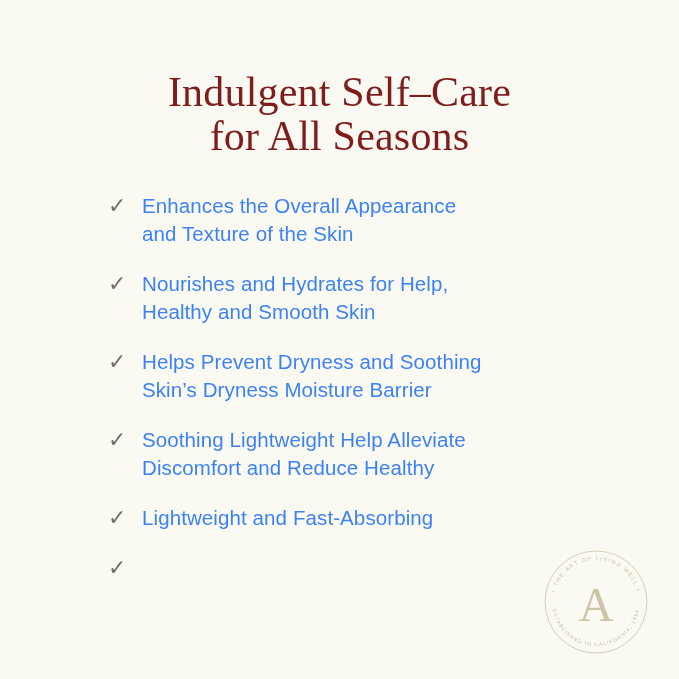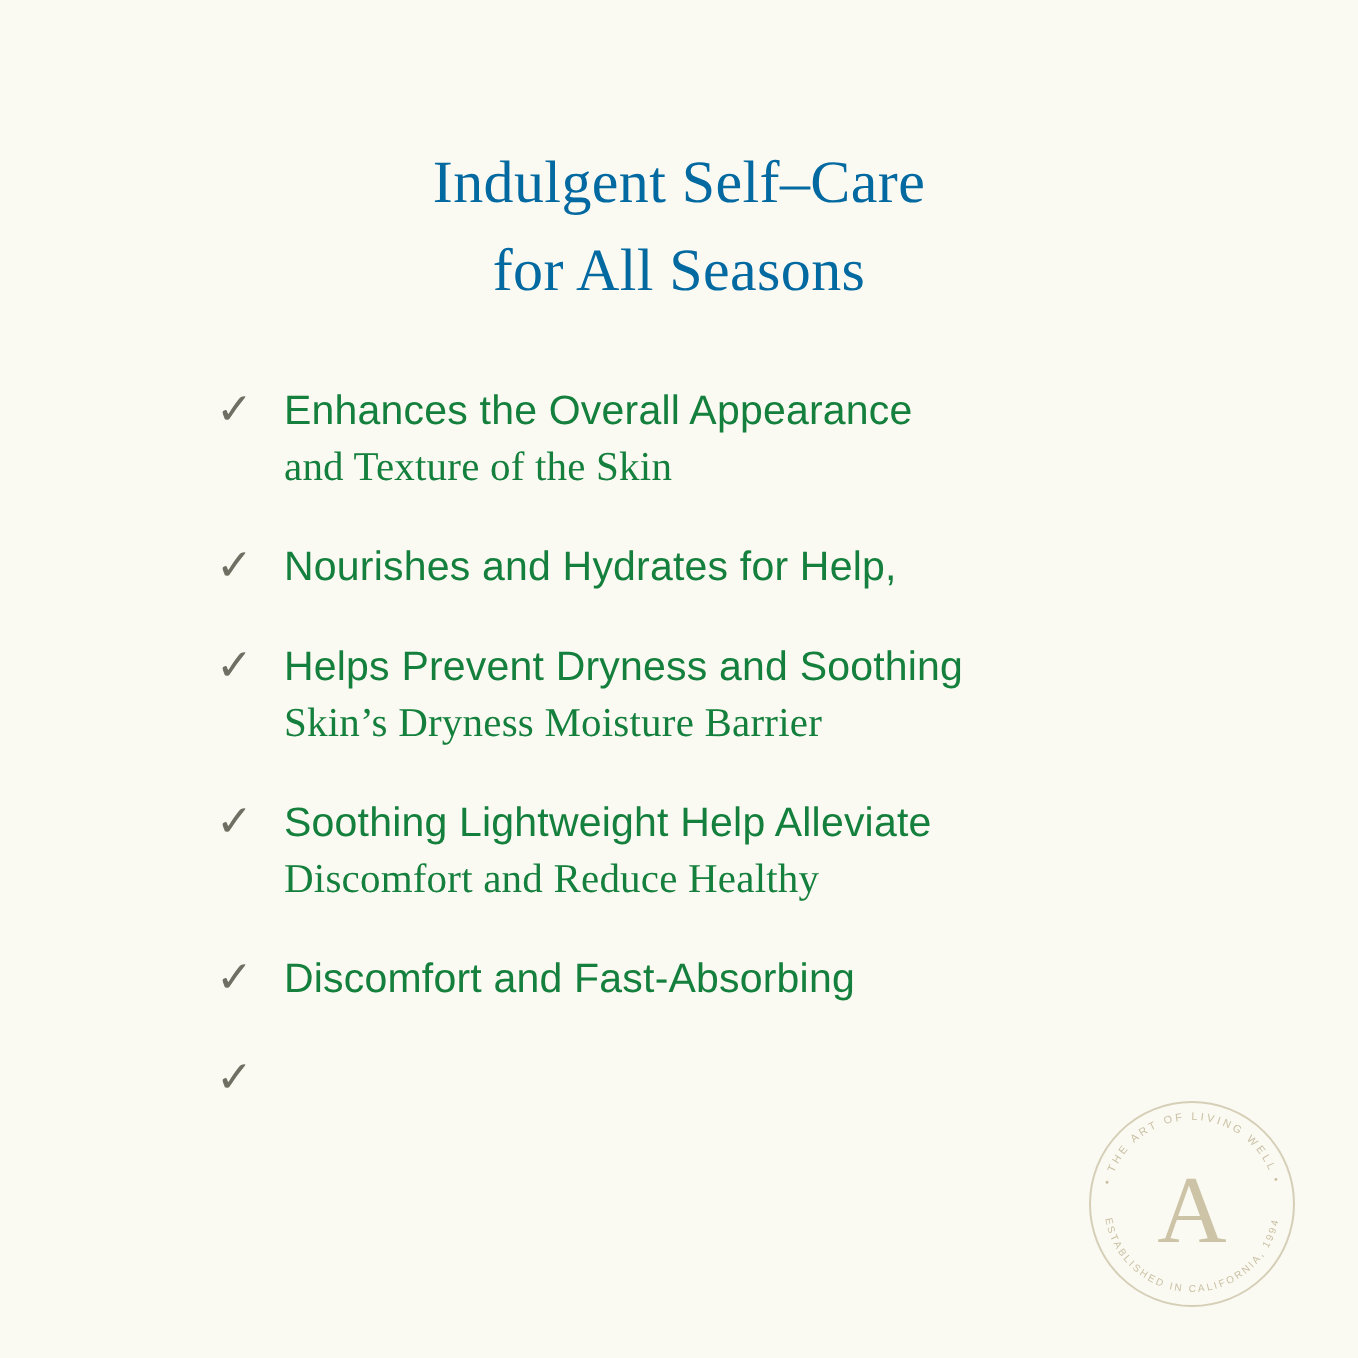--- a/index.html
+++ b/index.html
@@ -19,23 +19,23 @@
     inset: 0;
     background: #fbfaf2;
   }
   .headline {
     position: absolute;
     top: 70px;
     left: 0;
     right: 0;
     text-align: center;
     font-family: "Liberation Serif", serif;
-    font-size: 30px;
+    font-size: 42px;
     line-height: 44px;
-    color: #0369a1;
+    color: #7f1d1d;
     letter-spacing: 0.2px;
     font-weight: 400;
   }
   .headline .line2 {
     display: block;
   }
   .benefits {
     position: absolute;
     top: 192px;
     left: 108px;
@@ -51,27 +51,26 @@
     width: 34px;
     font-size: 22px;
     line-height: 28px;
     color: #6f6f63;
     font-family: "DejaVu Sans", sans-serif;
     font-weight: 400;
   }
   .benefit-text {
     font-size: 20.5px;
     line-height: 28px;
-    color: #15803d;
+    color: #3b82f6;
     letter-spacing: 0.1px;
     max-width: 420px;
   }
   .benefit-text .l2 {
     display: block;
-    font-family: Liberation Serif, serif;
   }
   .logo {
     position: absolute;
     right: 28px;
     bottom: 22px;
     width: 110px;
     height: 110px;
   }
   .logo svg {
     display: block;
@@ -94,20 +93,21 @@
       <span class="benefit-text">
         <span>Enhances the Overall Appearance</span>
         <span class="l2">and Texture of the Skin</span>
       </span>
     </div>
 
     <div class="benefit">
       <span class="check">✓</span>
       <span class="benefit-text">
         <span>Nourishes and Hydrates for Help,</span>
+        <span class="l2">Healthy and Smooth Skin</span>
       </span>
     </div>
 
     <div class="benefit">
       <span class="check">✓</span>
       <span class="benefit-text">
         <span>Helps Prevent Dryness and Soothing</span>
         <span class="l2">Skin’s Dryness Moisture Barrier</span>
       </span>
     </div>
@@ -116,21 +116,21 @@
       <span class="check">✓</span>
       <span class="benefit-text">
         <span>Soothing Lightweight Help Alleviate</span>
         <span class="l2">Discomfort and Reduce Healthy</span>
       </span>
     </div>
 
     <div class="benefit">
       <span class="check">✓</span>
       <span class="benefit-text">
-        <span>Discomfort and Fast-Absorbing</span>
+        <span>Lightweight and Fast-Absorbing</span>
       </span>
     </div>
 
     <div class="benefit">
       <span class="check">✓</span>
     </div>
 
   </div>
 
   <div class="logo">

